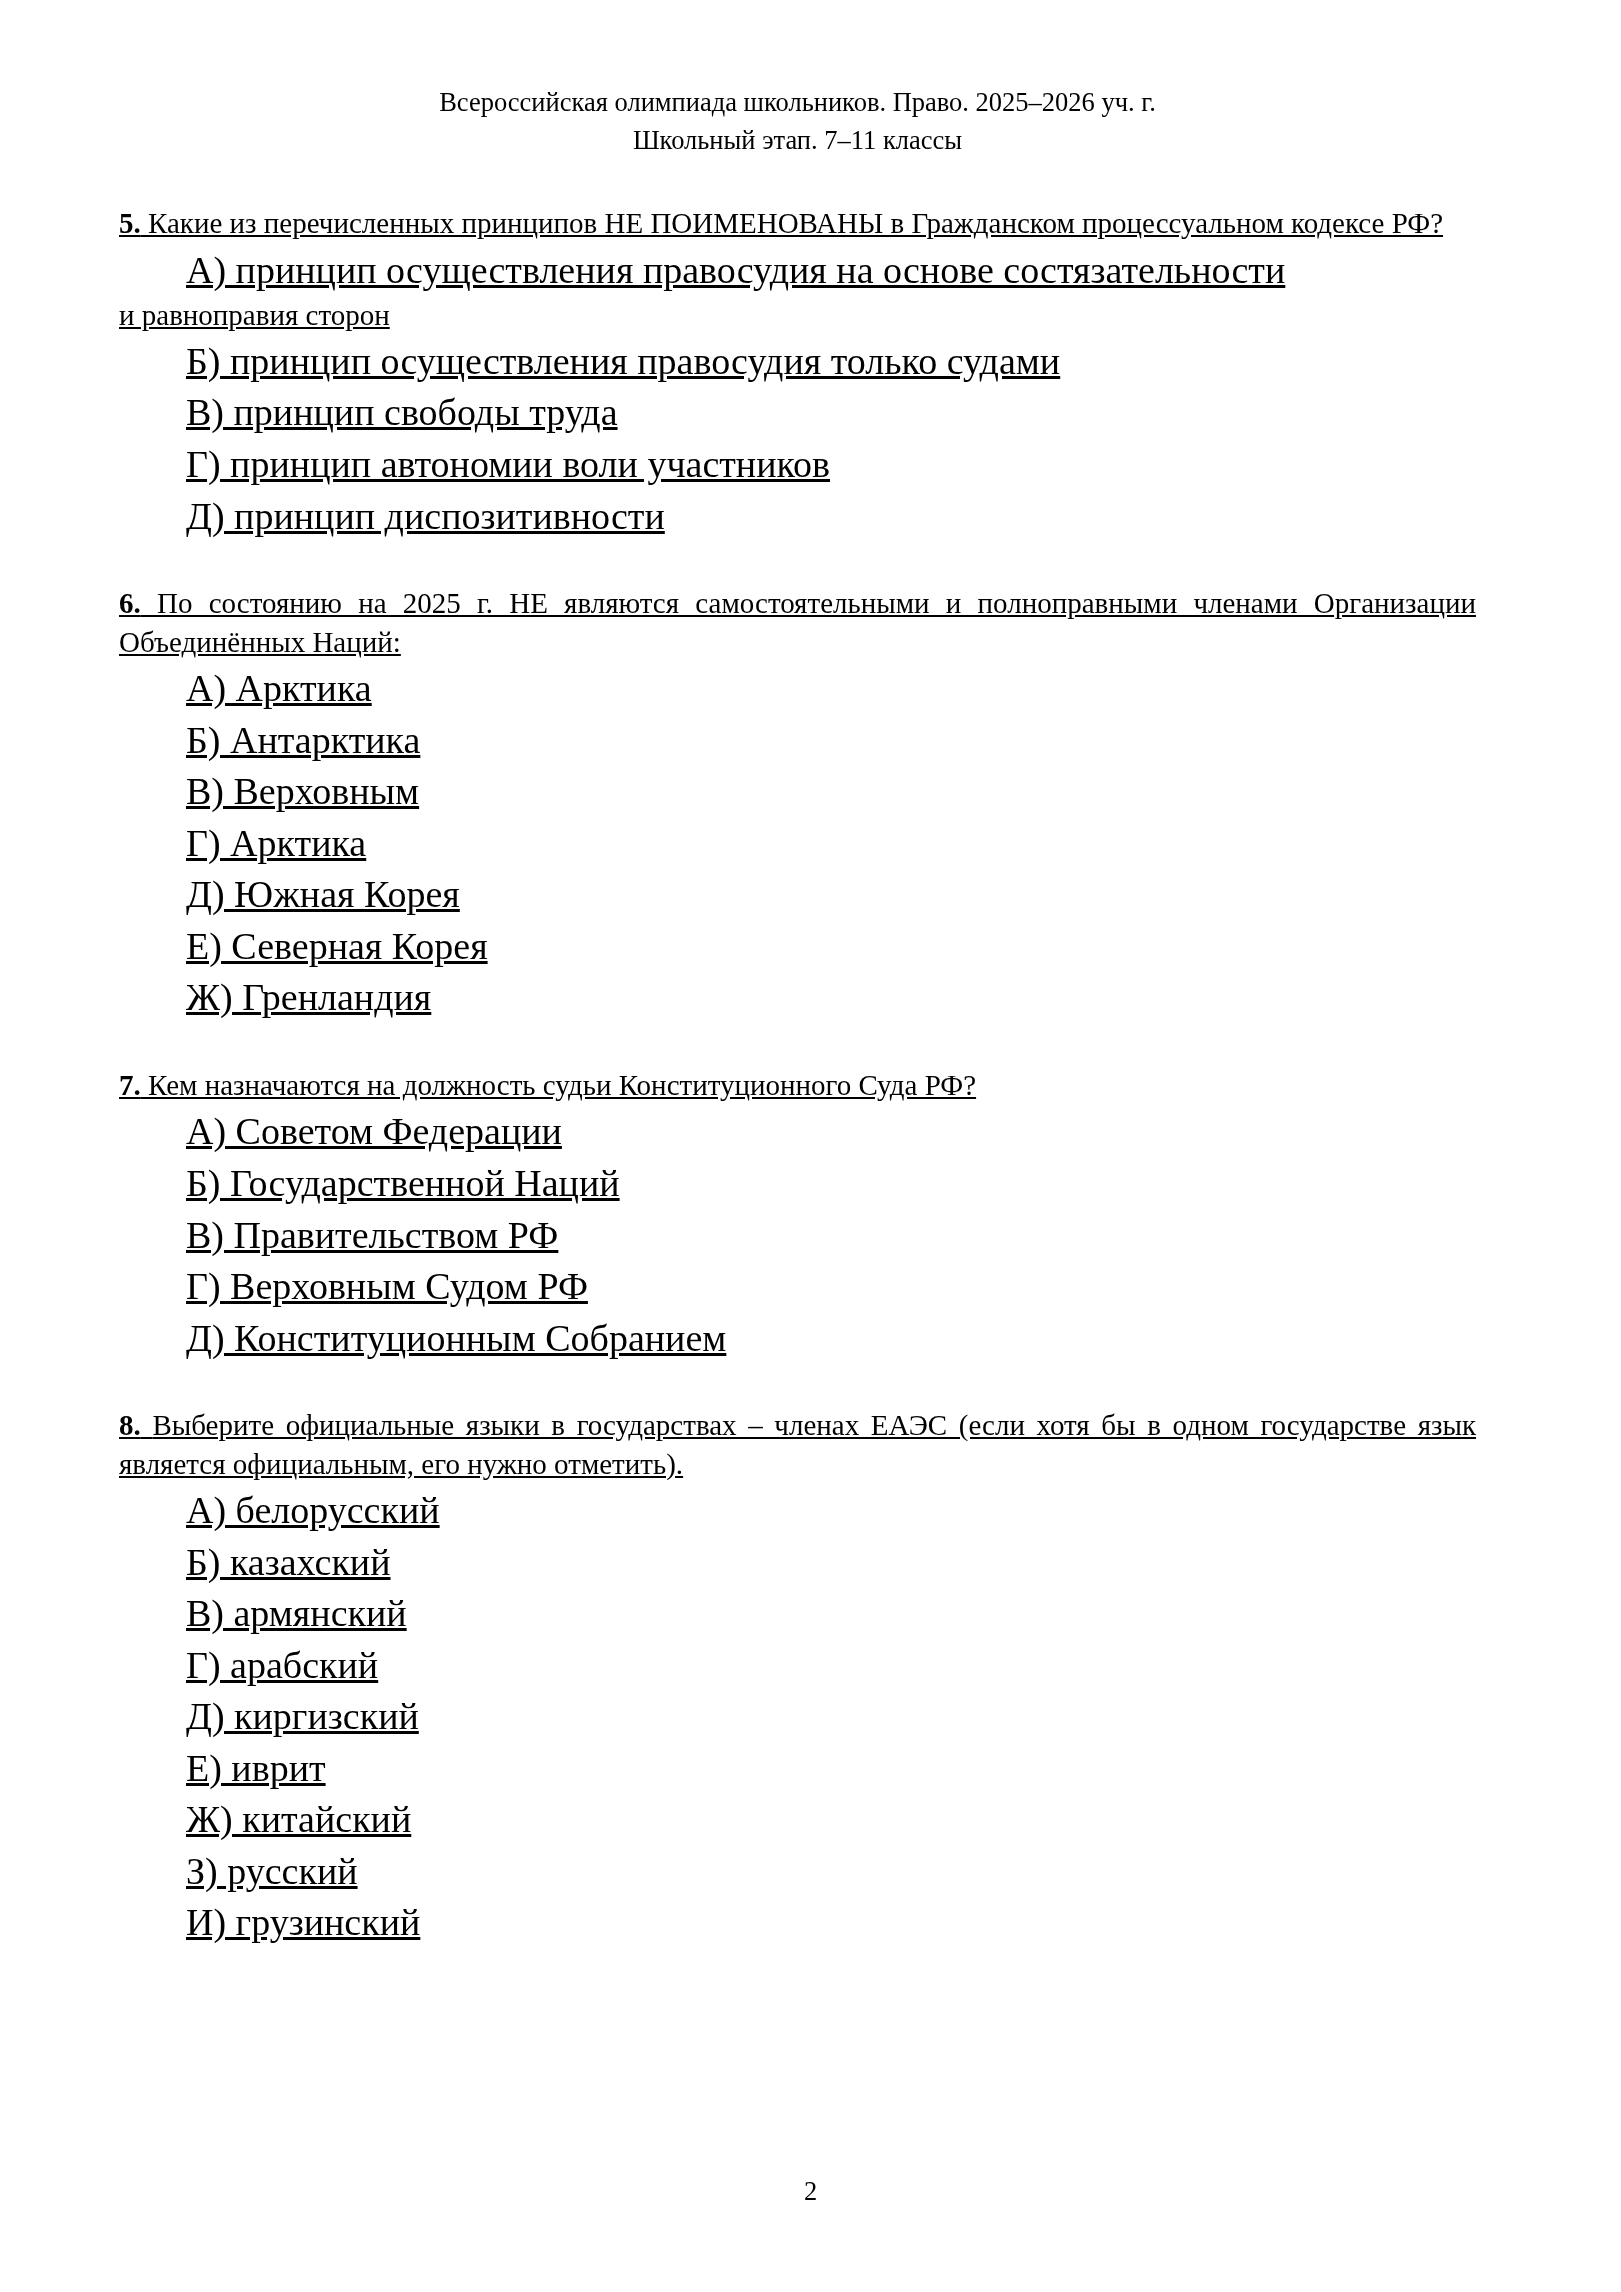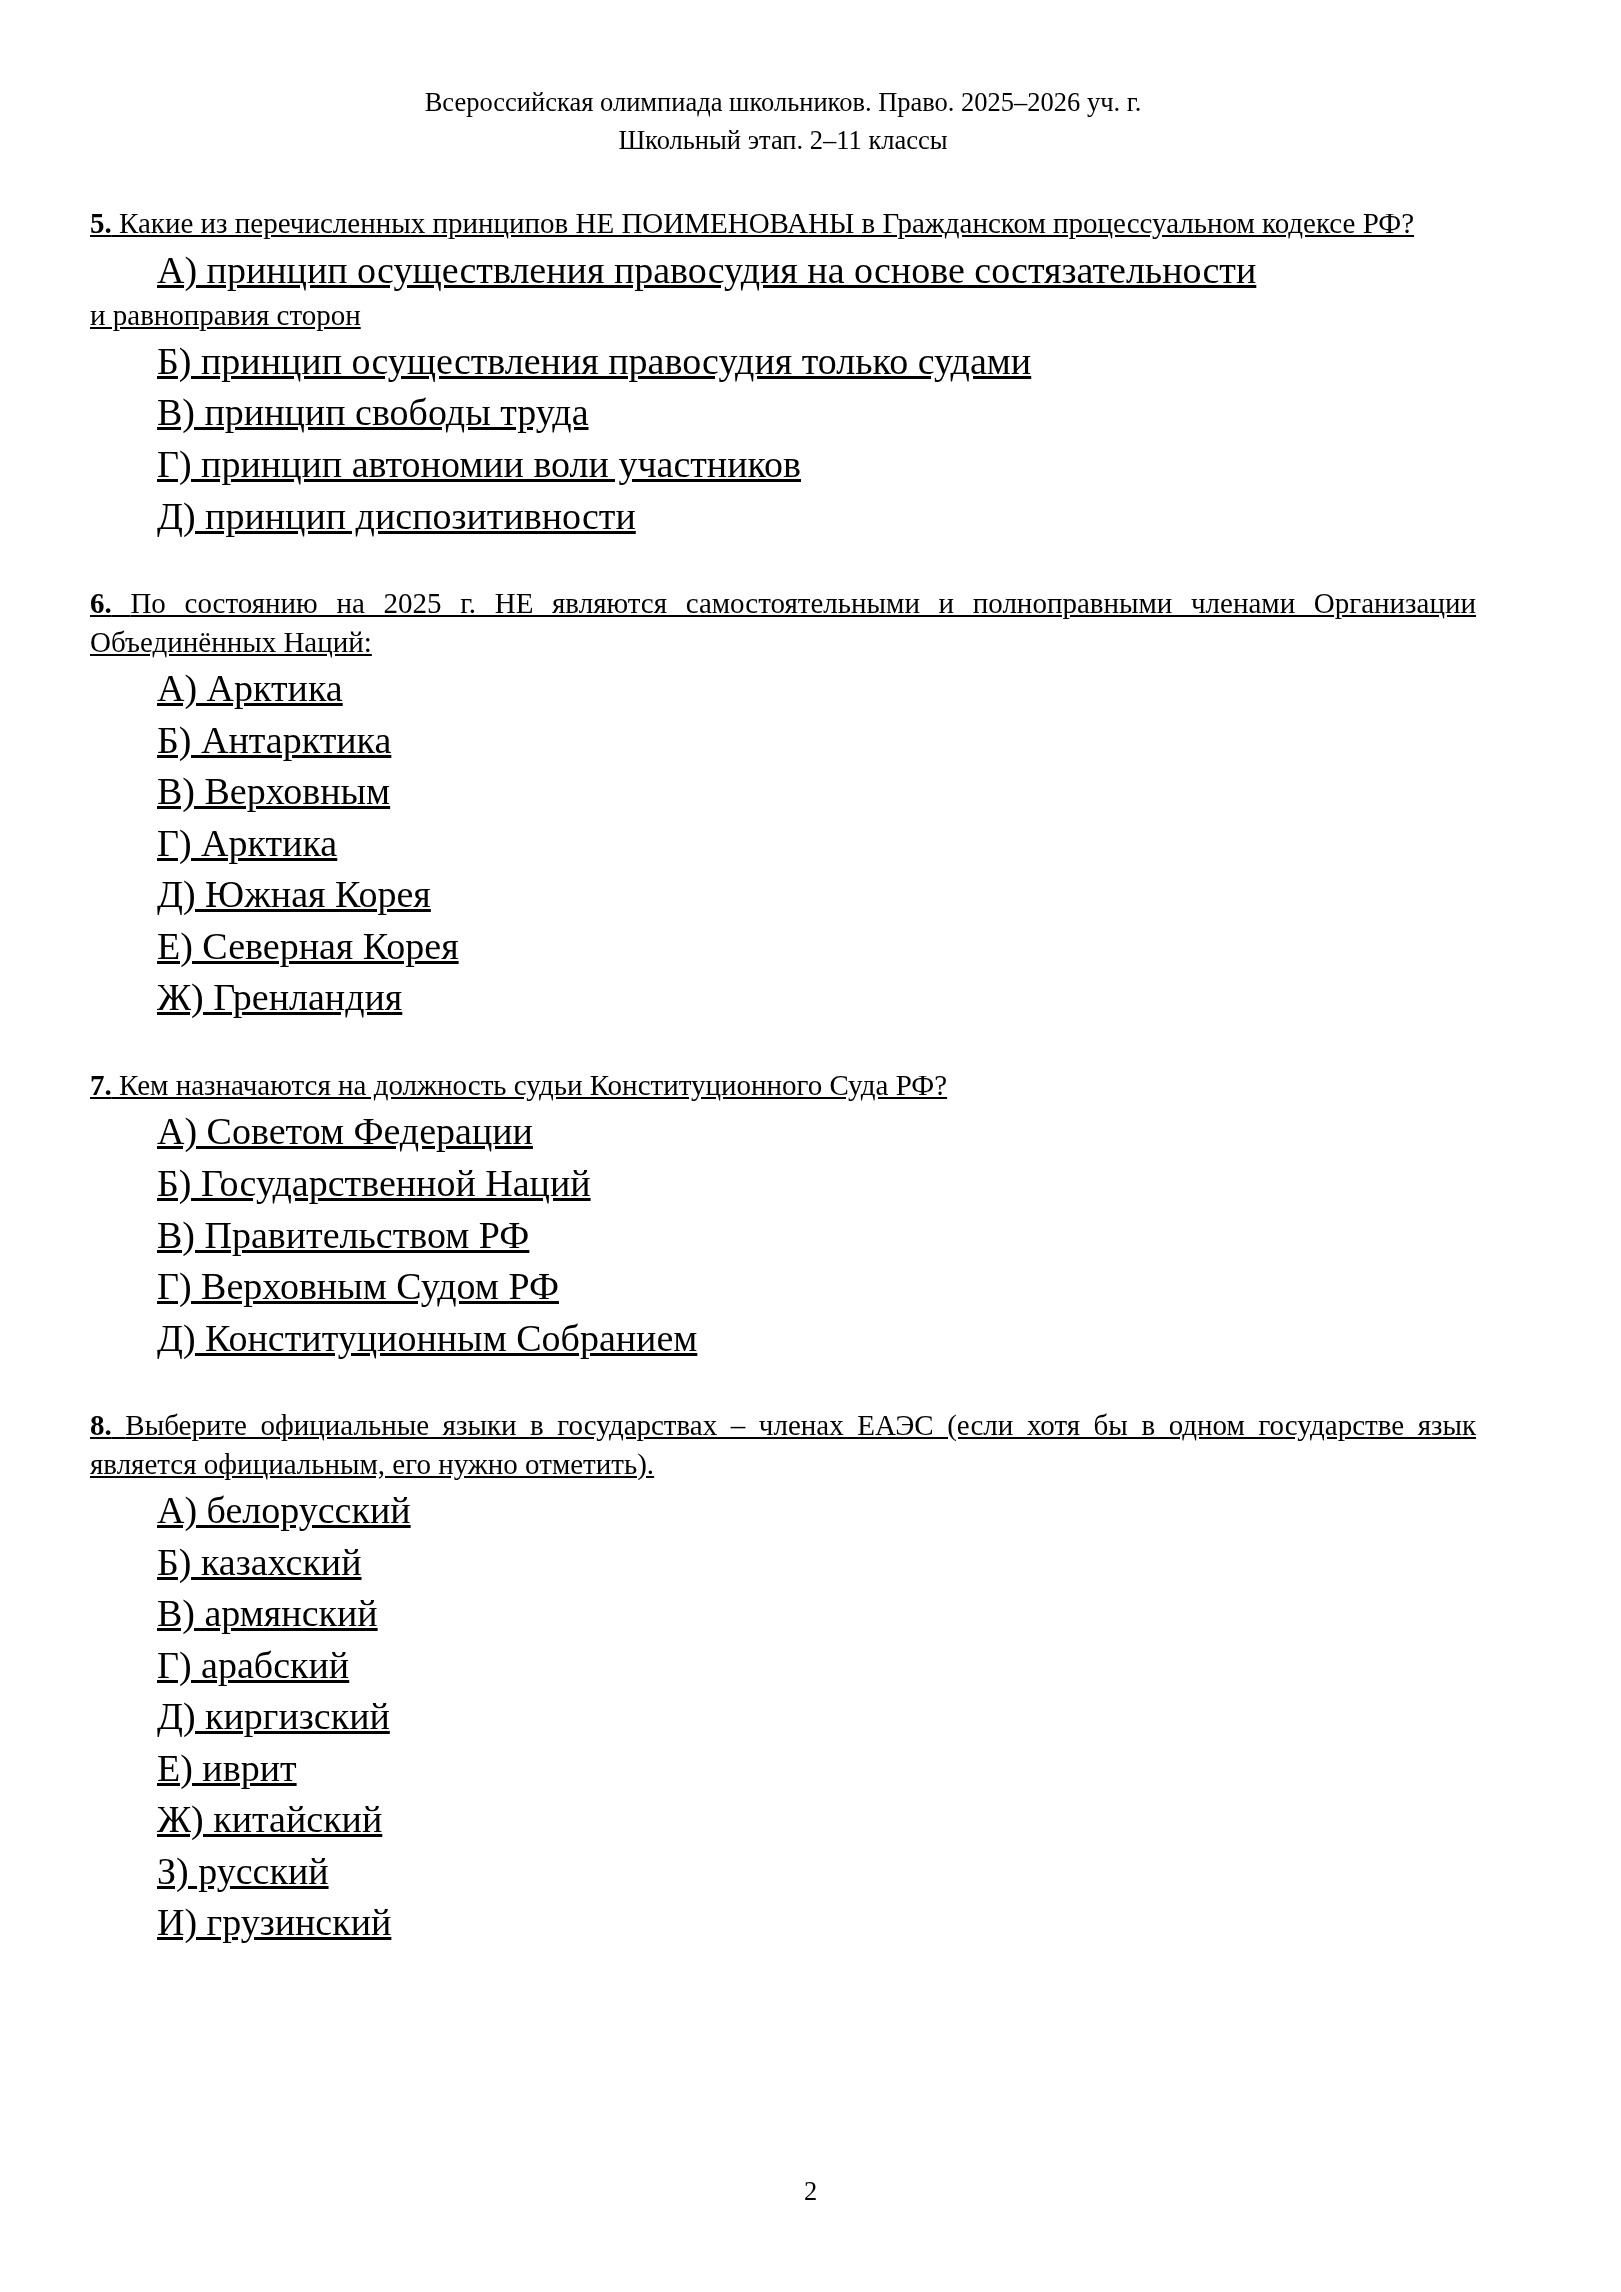--- a/index.html
+++ b/index.html
@@ -12,21 +12,21 @@
     min-height: 2293px;
     font-family: "Liberation Serif", "DejaVu Serif", serif;
     color: #000000;
     -webkit-font-smoothing: antialiased;
   }
   .page {
     position: relative;
     width: 1621px;
     min-height: 2293px;
     box-sizing: border-box;
-    padding: 84px 145px 59px 90px;
+    padding: 84px 145px 59px 119px;
   }
   .doc-header {
     text-align: center;
     font-size: 26.5px;
     line-height: 1.42;
     margin-bottom: 45px;
   }
   .doc-header div {
     white-space: nowrap;
   }
@@ -79,21 +79,21 @@
     font-size: 26.5px;
   }
 </style>
 </head>
 <body>
 
 <div class="page">
 
   <div class="doc-header">
     <div>Всероссийская олимпиада школьников. Право. 2025–2026 уч. г.</div>
-    <div>Школьный этап. 2–11 классы</div>
+    <div>Школьный этап. 7–11 классы</div>
   </div>
 
   <div class="question-block">
     <p class="q-stem">
       <span class="q-num">5.</span>
       <span class="q-stem-inner">Какие из перечисленных принципов НЕ ПОИМЕНОВАНЫ в Гражданском процессуальном кодексе РФ?</span>
     </p>
     <ul class="options">
       <li class="option justified">А) принцип осуществления правосудия на основе состязательности</li>
       <li class="option-cont">и равноправия сторон</li>

